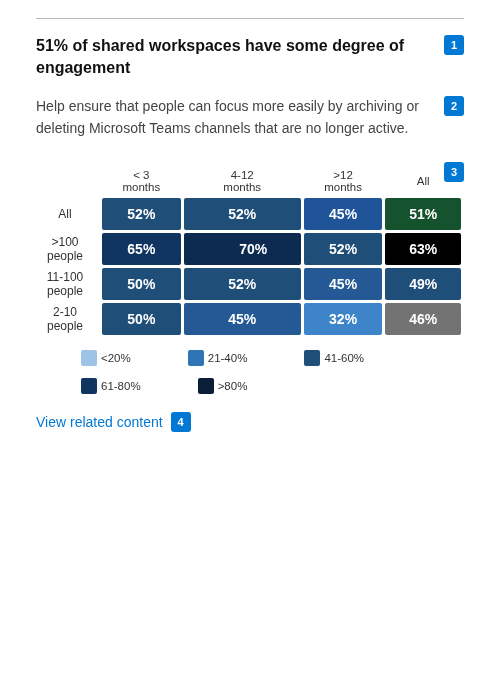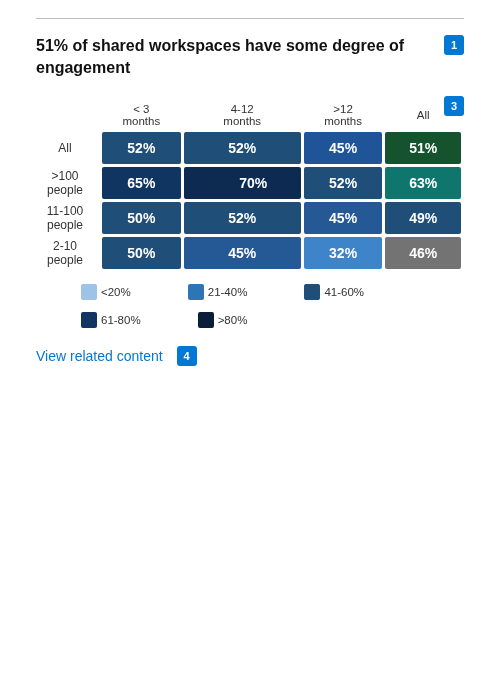--- a/index.html
+++ b/index.html
@@ -143,21 +143,21 @@
     
     
     .all-c1 { background: #1f4e79; }
     .all-c2 { background: #1f4e79; }
     .all-c3 { background: #1f5499; }
     .all-c4 { background: #14532d; }
     
     .h100-c1 { background: #103560; }
     .h100-c2 { background: #0d2b50; padding-left: 28px; }
     .h100-c3 { background: #1f4e79; }
-    .h100-c4 { background: #0f766e; }
+    .h100-c4 { background: #000000; }
     
     .m100-c1 { background: #1f4e79; }
     .m100-c2 { background: #1f4e79; }
     .m100-c3 { background: #245995; }
     .m100-c4 { background: #1f4e79; }
     
     .s10-c1 { background: #1f4e79; }
     .s10-c2 { background: #245995; }
     .s10-c3 { background: #3d85c8; }  
     .s10-c4 { background: #737373; }
@@ -184,21 +184,21 @@
       width: 16px;
       height: 16px;
       border-radius: 2px;
       flex-shrink: 0;
     }
 
     
     .related-section {
       display: flex;
       align-items: center;
-      gap: 14px;
+      gap: 8px;
       margin-top: 4px;
       text-align: center;
     }
     .related-link {
       color: #0078d4;
       font-size: 14px;
       text-decoration: none;
       cursor: pointer;
     }
     .related-badge {
@@ -218,20 +218,24 @@
 <body>
 
 <div class="page-container">
   <hr class="top-divider">
 
   <div class="heading-section">
     <div class="main-heading">51% of shared workspaces have some degree of engagement</div>
     <span class="badge">1</span>
   </div>
 
+  <div class="desc-section">
+    <p class="desc-text">Help ensure that people can focus more easily by archiving or deleting Microsoft Teams channels that are no longer active.</p>
+    <span class="badge">2</span>
+  </div>
 
   <div class="chart-section">
     <span class="badge">3</span>
 
     <table class="data-table">
       <thead>
         <tr>
           <td class="row-label"></td>
           <th class="col-header">
             &lt; 3<br>months

